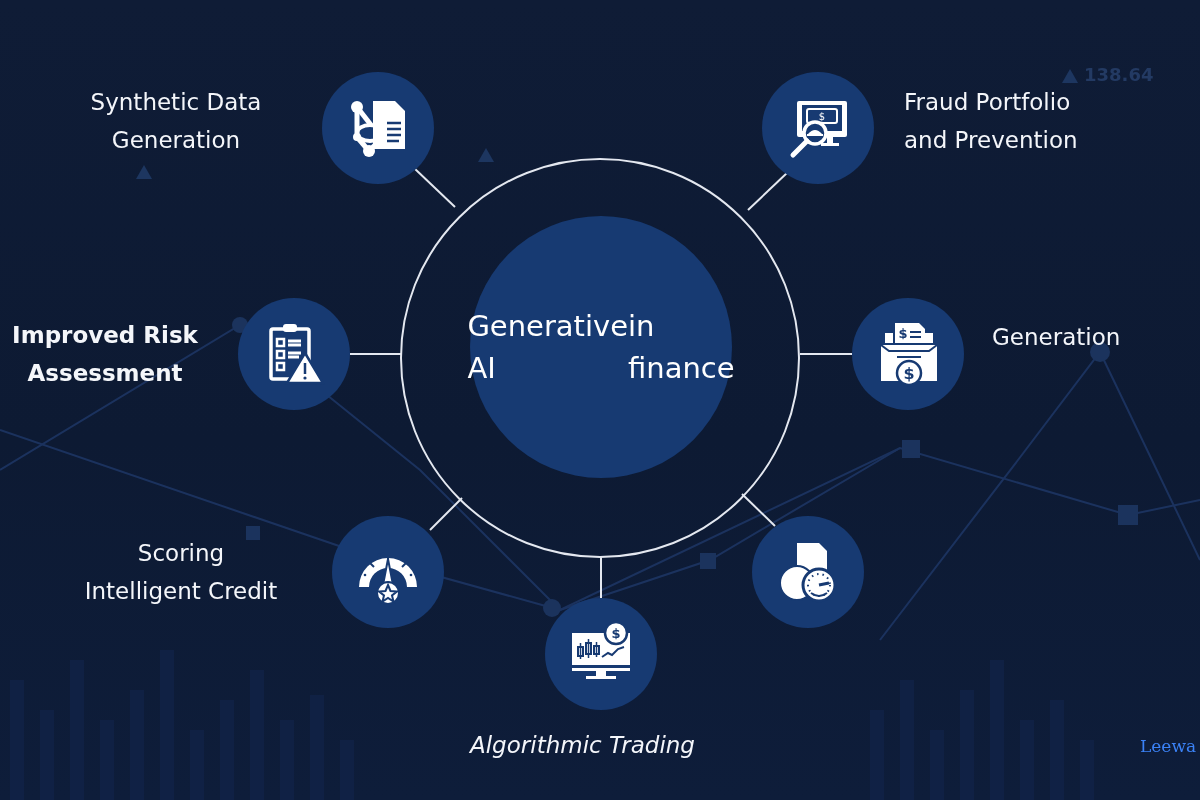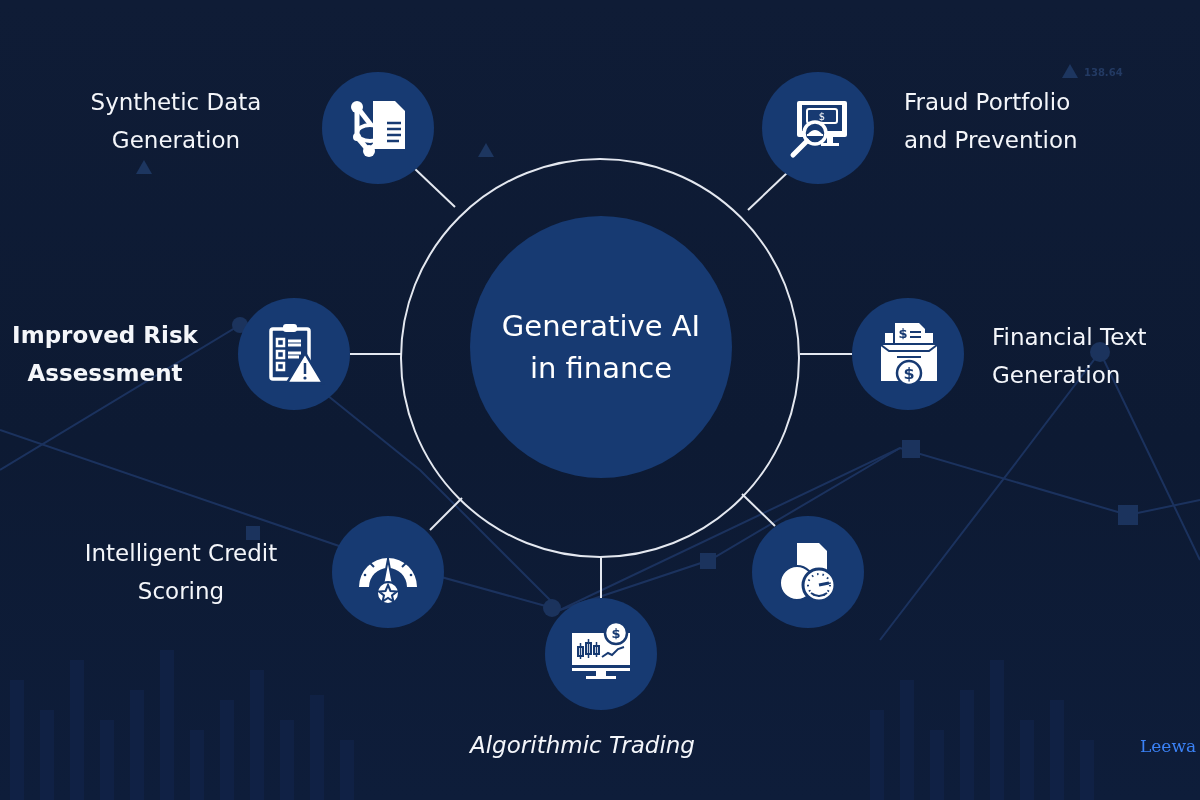--- a/index.html
+++ b/index.html
@@ -4,27 +4,27 @@
 <style>
   html, body { margin:0; padding:0; }
   body {
     width:1200px; height:800px; overflow:hidden; position:relative;
     background: linear-gradient(180deg, #0f1c36 0%, #0d1a33 55%, #0e1d3a 100%);
     font-family: "DejaVu Sans", "Liberation Sans", sans-serif;
     color:#ffffff;
   }
   .bg-svg { position:absolute; left:0; top:0; width:1200px; height:800px; }
   .bars { position:absolute; left:0; bottom:0; width:1200px; height:200px; }
-  .ticker { position:absolute; font-size:10px; color:#233a63; font-weight:600; }
+  .ticker { position:absolute; font-size:18px; color:#233a63; font-weight:600; }
   .ticker .tri { display:inline-block; width:0; height:0; border-left:8px solid transparent; border-right:8px solid transparent; border-bottom:14px solid #1d3660; margin-right:6px; vertical-align:-2px; }
   .watermark { position:absolute; left:1140px; top:736px; font-family:"DejaVu Serif","Liberation Serif",serif; font-size:17px; color:#3b82f6; }
 
   .diagram { position:absolute; left:0; top:0; width:1200px; height:800px; }
   .outer-ring { position:absolute; left:400px; top:158px; width:400px; height:400px; border:2px solid #e4e8f0; border-radius:50%; box-sizing:border-box; }
-  .center { position:absolute; left:470px; top:216px; width:262px; height:262px; border-radius:50%; background:#173a72; display:flex; flex-direction:column; align-items:center; justify-content:center; }
+  .center { position:absolute; left:470px; top:216px; width:262px; height:262px; border-radius:50%; background:#173a72; display:flex; flex-direction:row; align-items:center; justify-content:center; }
   .center span { font-size:29px; line-height:42px; font-weight:500; color:#fff; }
 
   .node { position:absolute; width:112px; height:112px; border-radius:50%; background:#173a72; display:flex; align-items:center; justify-content:center; cursor:pointer; }
   .node svg { width:70px; height:70px; }
   .label { position:absolute; font-size:23px; line-height:38px; color:#f4f6fa; font-weight:500; white-space:nowrap; }
   .label.right { text-align:center; }
 </style>
 </head>
 <body>
 
@@ -185,21 +185,20 @@
           <line x1="37" y1="18" x2="48" y2="18"></line>
         </g>
       <path d="M8 26 h56 v36 h-56z" fill="#fff"></path>
       <path d="M8 26 l8 6 h40 l8 -6" fill="none" stroke="#173a72" stroke-width="2"></path>
       <line x1="24" y1="38" x2="48" y2="38" stroke="#173a72" stroke-width="2"></line>
       <circle cx="36" cy="54" r="12" fill="#fff" stroke="#173a72" stroke-width="2.5"></circle>
       <text x="36" y="60" font-size="16" fill="#173a72" text-anchor="middle" font-weight="bold" font-family="DejaVu Sans, sans-serif">$</text>
     </svg>
   </div>
   <div class="label" style="left:992px; top:318px;">
-    <div>Financial Text</div>
     <div>Generation</div>
   </div>
 
   <div class="node" style="left:332px; top:516px;">
     <svg viewBox="0 0 70 70">
       <path d="M6 50 A29 29 0 0 1 64 50 L54 50 A19 19 0 0 0 16 50 Z" fill="#fff"></path>
       <g stroke="#173a72" stroke-width="2">
           <line x1="15" y1="24" x2="21" y2="30"></line>
           <line x1="35" y1="14" x2="35" y2="22"></line>
           <line x1="55" y1="24" x2="49" y2="30"></line>
@@ -209,22 +208,22 @@
           <circle cx="30" cy="17" r="1.3"></circle>
           <circle cx="12" cy="38" r="1.3"></circle>
           <circle cx="58" cy="38" r="1.3"></circle>
         </g>
       <path d="M35 22 L40 48 L30 48 Z" fill="#fff" stroke="#173a72" stroke-width="2"></path>
       <circle cx="35" cy="56" r="11" fill="#fff" stroke="#173a72" stroke-width="2"></circle>
       <polygon points="35,48 37.5,54 44,54.5 39,58.5 40.5,64.5 35,61 29.5,64.5 31,58.5 26,54.5 32.5,54" fill="none" stroke="#173a72" stroke-width="2"></polygon>
     </svg>
   </div>
   <div class="label right" style="left:60px; top:534px; width:242px;">
+    <div>Scoring</div>
     <div>Intelligent Credit</div>
-    <div>Scoring</div>
   </div>
 
   <div class="node" style="left:752px; top:516px;">
     <svg viewBox="0 0 70 70">
       <path d="M24 6 h22 l8 8 v24 h-30z" fill="#fff"></path>
       <circle cx="24" cy="46" r="17" fill="#fff" stroke="#173a72" stroke-width="2"></circle>
       <circle cx="46" cy="48" r="16" fill="#fff" stroke="#173a72" stroke-width="3"></circle>
       <circle cx="46" cy="48" r="11" fill="none" stroke="#173a72" stroke-width="2" stroke-dasharray="1.5 4"></circle>
       <line x1="46" y1="48" x2="56" y2="46" stroke="#173a72" stroke-width="3"></line>
       <path d="M38 56 q8 6 16 0" fill="none" stroke="#173a72" stroke-width="2"></path>

